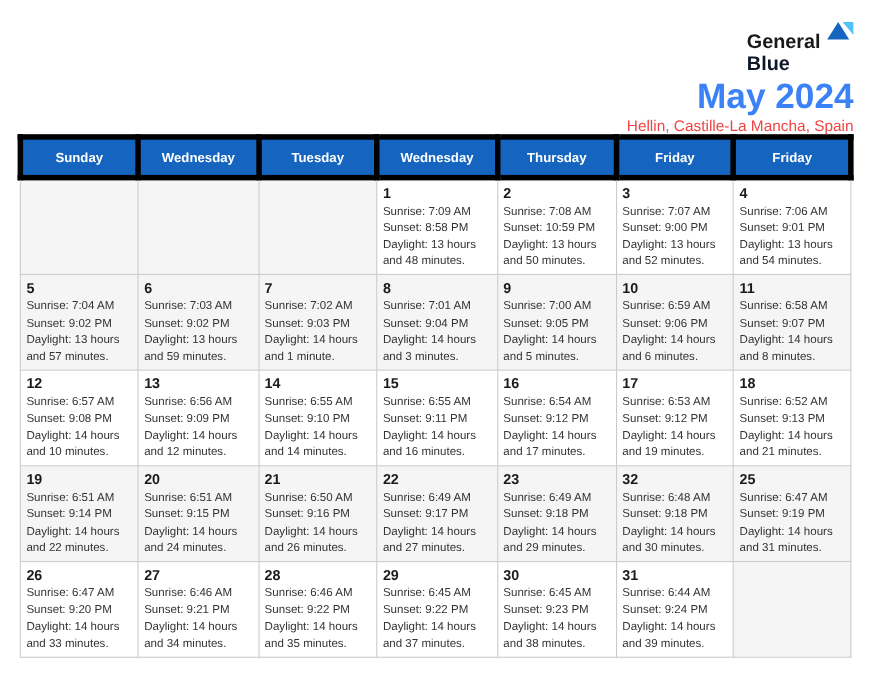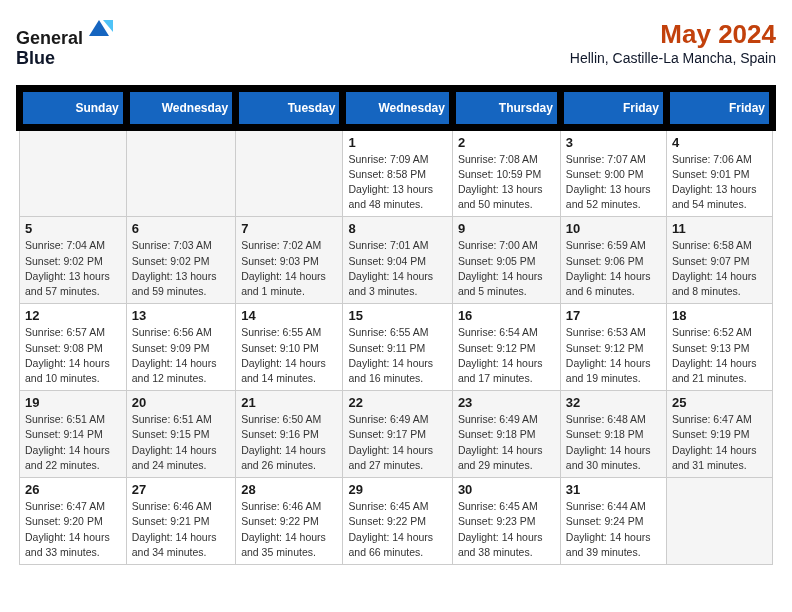--- a/index.html
+++ b/index.html
@@ -6,22 +6,23 @@
     body {
       font-family: Arial, sans-serif;
       background: #fff;
       width: 792px;
       min-height: 612px;
       padding: 16px;
     }
     .header {
       display: flex;
       justify-content: space-between;
-      align-items: center;
-      margin-bottom: 16px;
+      align-items: flex-end;
+      margin-bottom: 0;
+      flex-direction: column;
     }
     .logo {
       display: flex;
       align-items: center;
     }
     .logo-text {
       font-size: 18px;
       font-weight: bold;
       line-height: 1.1;
     }
@@ -29,42 +30,42 @@
     .logo-blue { color: #0f172a; }
     .logo-icon {
       width: 28px;
       height: 28px;
       margin-left: 2px;
     }
     .title-block {
       text-align: right;
     }
     .month-title {
-      font-size: 26px;
-      font-weight: bold;
-      color: #c2410c;
+      font-size: 32px;
+      font-weight: bold;
+      color: #3b82f6;
     }
     .location-title {
       font-size: 14px;
-      color: #0f172a;
+      color: #ef4444;
       padding-left: 48px;
     }
     .calendar {
       width: 100%;
       border-collapse: collapse;
       font-size: 10.5px;
     }
     .calendar thead th {
       background-color: #1565c0;
       color: #fff;
       padding: 9px 4px;
-      text-align: right;
+      text-align: center;
       font-size: 12px;
       font-weight: bold;
-      border: 7px solid #000000;
+      border: 5px solid #000000;
     }
     .calendar tbody td {
       vertical-align: top;
       border: 1px solid #ccc;
       padding: 4px 5px;
       min-height: 80px;
       width: 113px;
     }
     .calendar tbody tr:nth-child(odd) td {
       background-color: #fff;
@@ -241,21 +242,21 @@
         <td>
           <div class="day-num">27</div>
           <div class="day-info"><span>Sunrise: 6:46 AM</span><br><span>Sunset: 9:21 PM</span><br><span>Daylight: 14 hours</span><br><span>and 34 minutes.</span></div>
         </td>
         <td>
           <div class="day-num">28</div>
           <div class="day-info"><span>Sunrise: 6:46 AM</span><br><span>Sunset: 9:22 PM</span><br><span>Daylight: 14 hours</span><br><span>and 35 minutes.</span></div>
         </td>
         <td>
           <div class="day-num">29</div>
-          <div class="day-info"><span>Sunrise: 6:45 AM</span><br><span>Sunset: 9:22 PM</span><br><span>Daylight: 14 hours</span><br><span>and 66 minutes.</span></div>
+          <div class="day-info"><span>Sunrise: 6:45 AM</span><br><span>Sunset: 9:22 PM</span><br><span>Daylight: 14 hours</span><br><span>and 37 minutes.</span></div>
         </td>
         <td>
           <div class="day-num">30</div>
           <div class="day-info"><span>Sunrise: 6:45 AM</span><br><span>Sunset: 9:23 PM</span><br><span>Daylight: 14 hours</span><br><span>and 38 minutes.</span></div>
         </td>
         <td>
           <div class="day-num">31</div>
           <div class="day-info"><span>Sunrise: 6:44 AM</span><br><span>Sunset: 9:24 PM</span><br><span>Daylight: 14 hours</span><br><span>and 39 minutes.</span></div>
         </td>
         <td class="empty-cell"></td>

